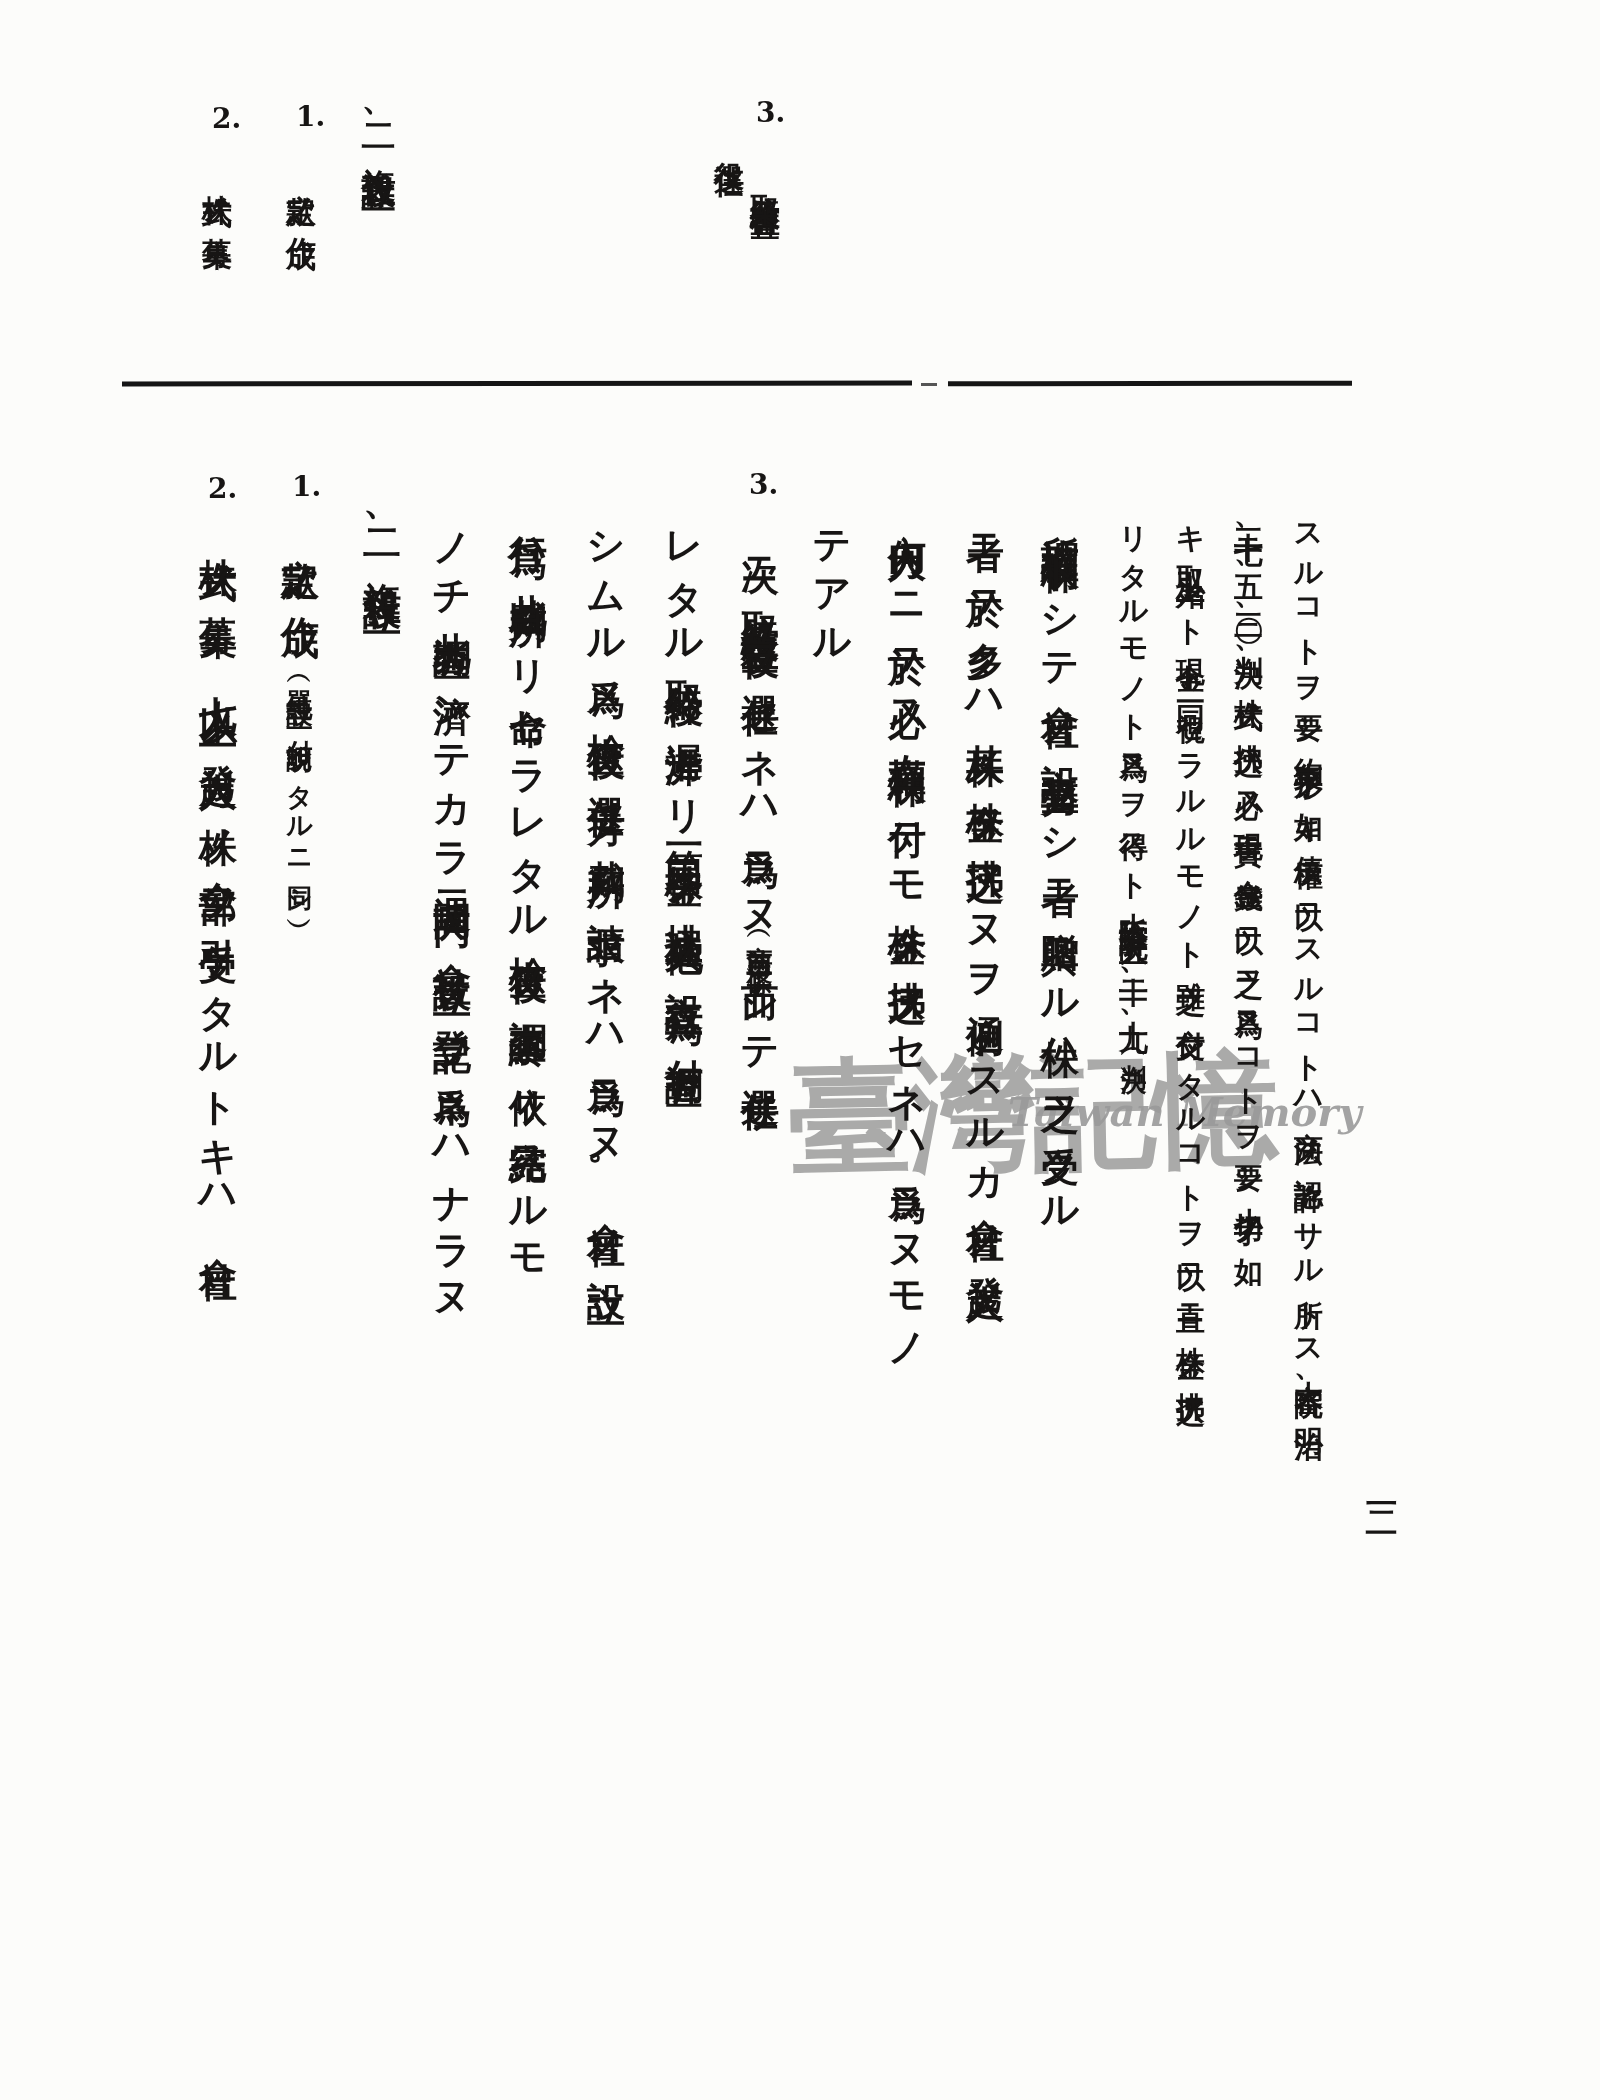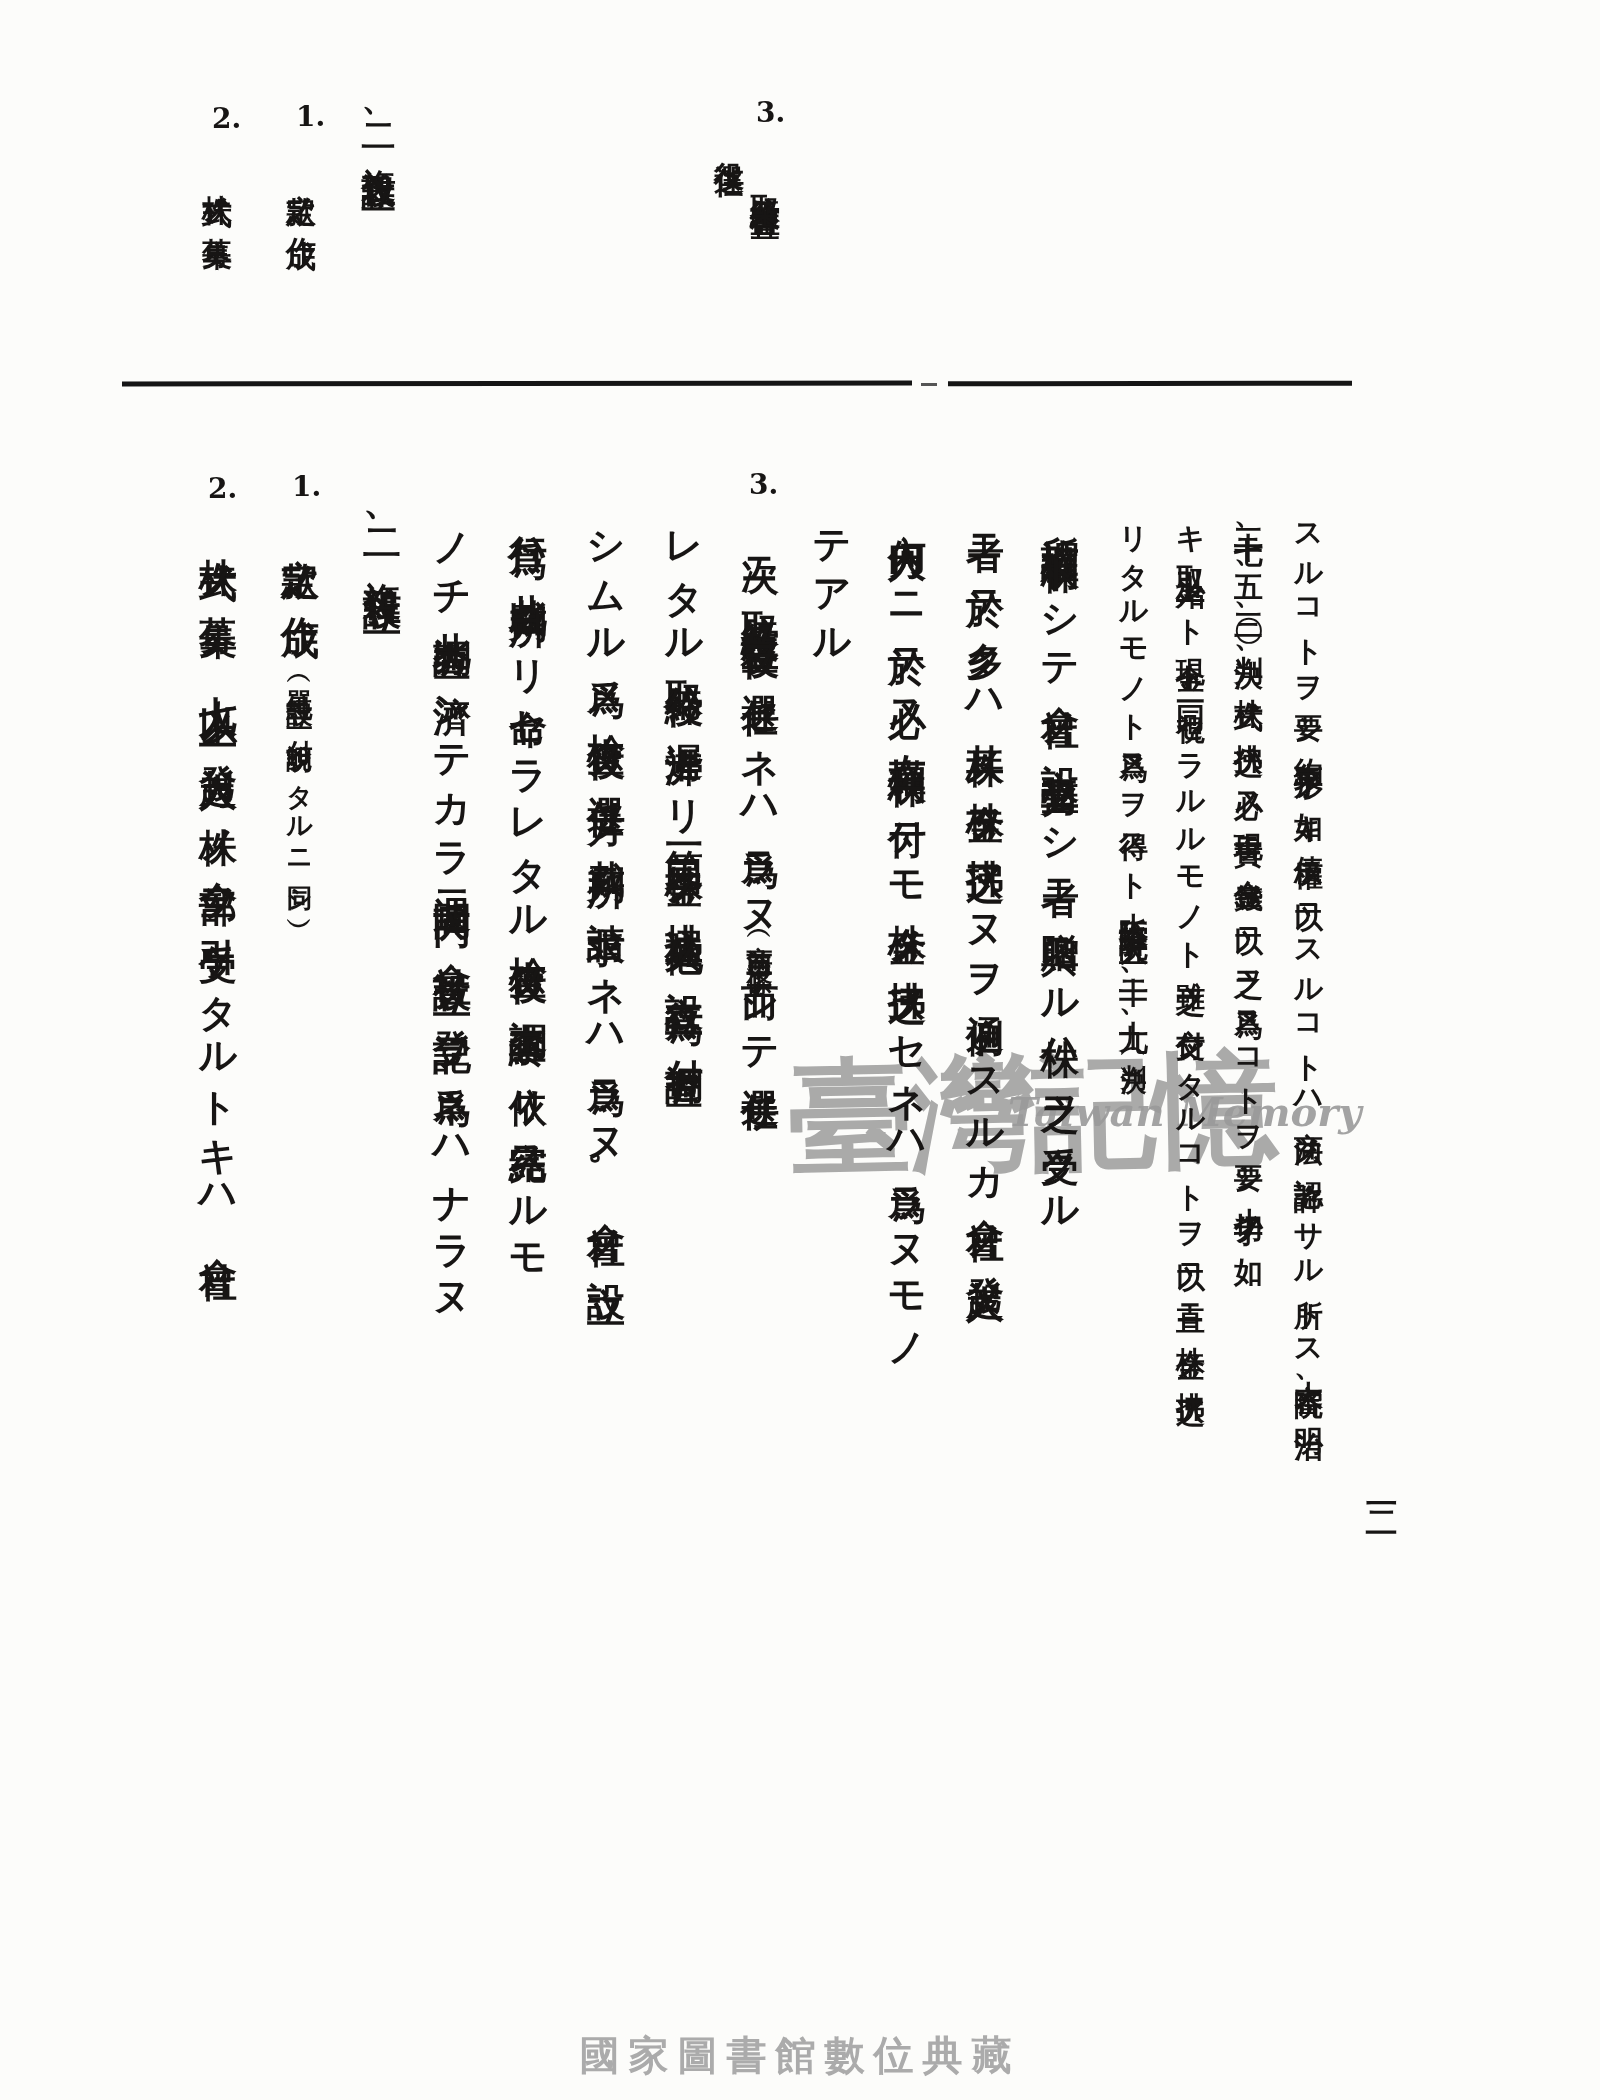--- a/index.html
+++ b/index.html
@@ -133,15 +133,14 @@
   <div class="vcol large c14">二、複雜設立</div>
 
   <div class="num n15">1.</div>
   <div class="vcol large c15"><span>定款ノ作成</span><span class="inline-note gap-md">（單純設立ニ付說明シタルニ同シ）</span></div>
 
   <div class="num n16">2.</div>
   <div class="vcol large c16"><span>株式ノ募集</span><span class="gap-md">七人以上ノ發起人カ株ノ全部ヲ引受ケタルトキハ</span><span class="gap-sm">會社</span></div>
 
   <div class="vcol folio">一二</div>
 
-  <div class="footer-caption">國家圖書館數位典藏</div>
 
 </div>
 
 </body></html>

